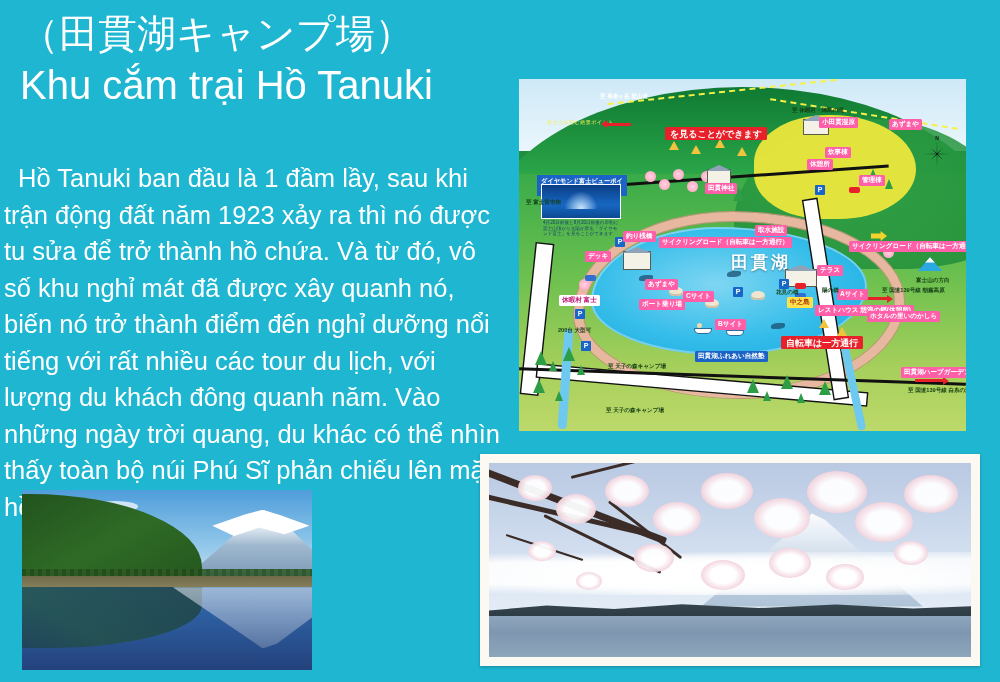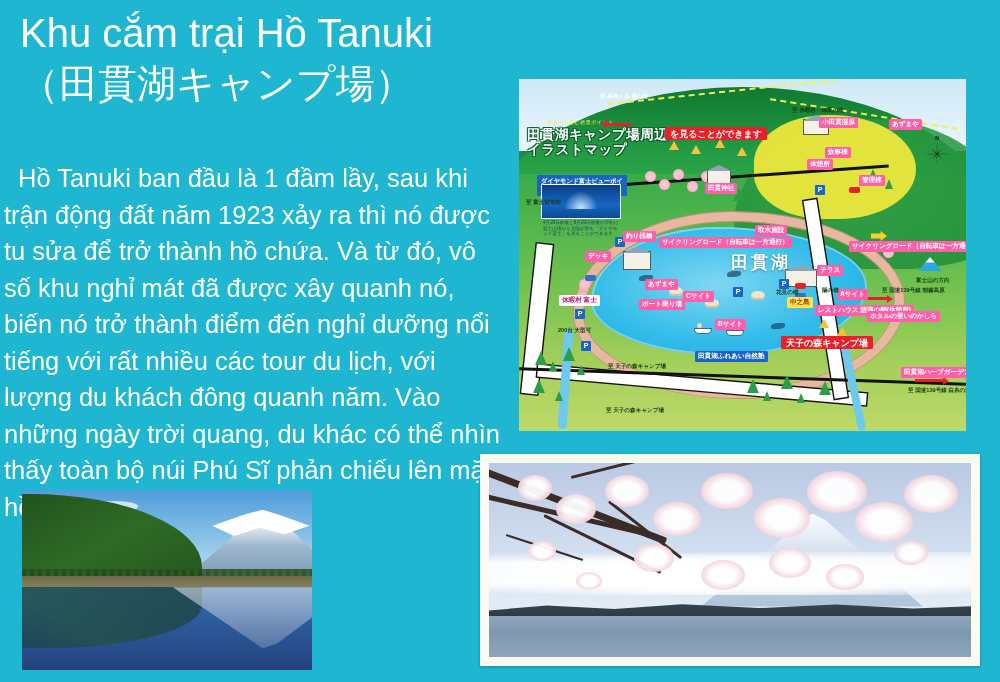--- a/index.html
+++ b/index.html
@@ -182,22 +182,22 @@
   .pr-trunk{position:absolute;left:-2%;top:-4%;width:56%;height:58%;}
   .branch{position:absolute;background:#3b2c28;transform-origin:left center;border-radius:2px;}
   .blossom{position:absolute;border-radius:50%;background:radial-gradient(#ffffff 0 40%,#f3d4de 70%,#e3b9c9 100%);opacity:.95;}
 </style>
 </head>
 <body>
 
 <div class="slide">
 
   <div class="title-block">
+    <div class="title-line jp">（田貫湖キャンプ場）</div>
     <div class="title-line">Khu cắm trại Hồ Tanuki</div>
-    <div class="title-line jp">（田貫湖キャンプ場）</div>
   </div>
 
   <div class="body-copy">Hồ Tanuki ban đầu là 1 đầm lầy, sau khi trận động đất năm 1923 xảy ra thì nó được tu sửa để trở thành hồ chứa. Và từ đó, vô số khu nghỉ mát đã được xây quanh nó, biến nó trở thành điểm đến nghỉ dưỡng nổi tiếng với rất nhiều các tour du lịch, với lượng du khách đông quanh năm. Vào những ngày trời quang, du khác có thể nhìn thấy toàn bộ núi Phú Sĩ phản chiếu lên mặt hồ!</div>
 
   <div class="map">
     <div class="map-sky"></div>
     <div class="map-hill"></div>
     <div class="map-ground"></div>
     <div class="map-hill2"></div>
     <div class="map-yellowzone"></div>
@@ -211,24 +211,20 @@
 
     <div class="ringroad"></div>
     <div class="road r1"></div>
     <div class="road r2"></div>
     <div class="road r3"></div>
     <div class="blackroad"></div>
     <div class="stream"></div>
     <div class="stream2"></div>
 
     <div class="mtitle-sub">富士山を望む絶景ポイント</div>
-    <div class="mtitle">
-      <div>田貫湖キャンプ場周辺</div>
-      <div>イラストマップ</div>
-    </div>
 
     <div class="dfbar">ダイヤモンド富士ビューポイント</div>
     <div class="dfcard"></div>
     <div class="dfnote">4月20日前後と8月20日前後の早朝に富士山頂から太陽が昇る「ダイヤモンド富士」を見ることができます</div>
 
     <div class="tree" style="left:16px;top:272px;"></div>
     <div class="tree s" style="left:30px;top:282px;"></div>
     <div class="tree" style="left:44px;top:268px;"></div>
     <div class="tree s" style="left:58px;top:286px;"></div>
     <div class="tree" style="left:14px;top:300px;"></div>
@@ -296,21 +292,21 @@
 
     <div class="compass">
       <div class="n">N</div>
       <div class="star"></div>
       <div class="star h"></div>
       <div class="star d1"></div>
       <div class="star d2"></div>
     </div>
 
     <div class="lbl red" style="left:146px;top:48px;">を見ることができます</div>
-    <div class="lbl red" style="left:262px;top:257px;">天子の森キャンプ場</div>
+    <div class="lbl red" style="left:262px;top:257px;">自転車は一方通行</div>
     <div class="lbl pink" style="left:300px;top:38px;">小田貫湿原</div>
     <div class="lbl pink" style="left:370px;top:40px;">あずまや</div>
     <div class="lbl pink" style="left:288px;top:80px;">休憩所</div>
     <div class="lbl pink" style="left:186px;top:104px;">田貫神社</div>
     <div class="lbl pink" style="left:306px;top:68px;">炊事棟</div>
     <div class="lbl pink" style="left:340px;top:96px;">管理棟</div>
     <div class="lbl pink" style="left:104px;top:152px;">釣り桟橋</div>
     <div class="lbl pink" style="left:66px;top:172px;">デッキ</div>
     <div class="lbl pink" style="left:126px;top:200px;">あずまや</div>
     <div class="lbl pink" style="left:236px;top:146px;">取水施設</div>

